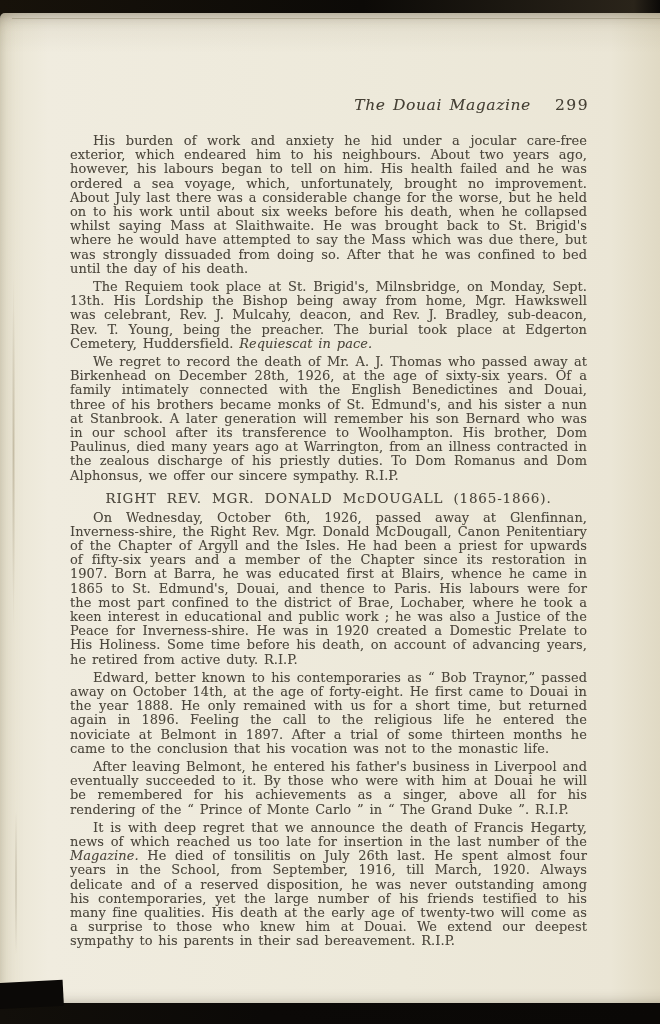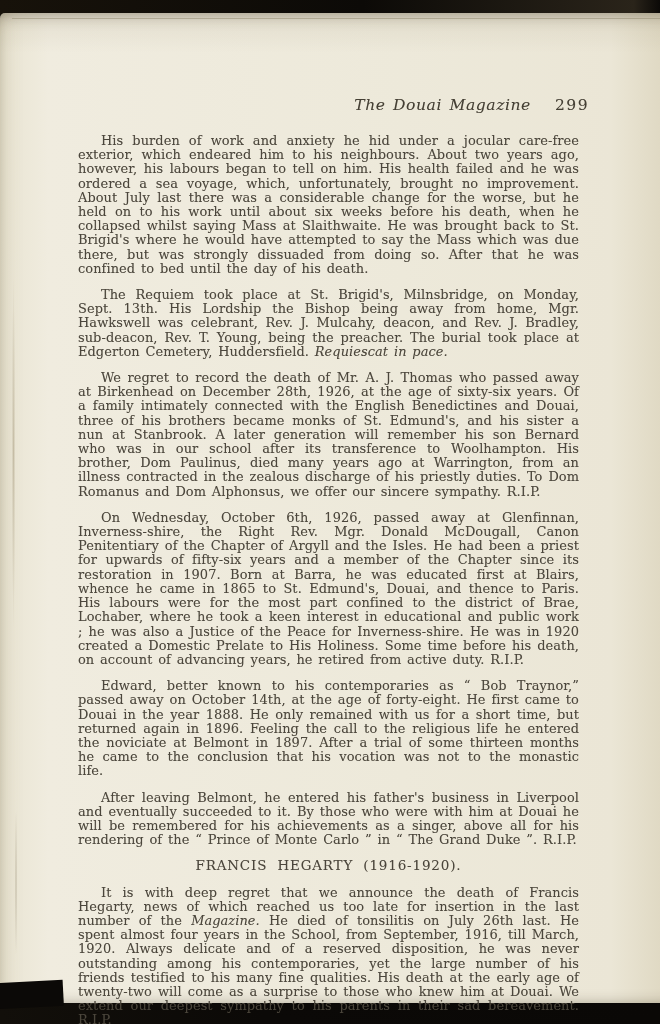--- a/index.html
+++ b/index.html
@@ -55,21 +55,21 @@
     color:#4b463c;font-size:12.9px;line-height:14.2px;
     text-align:justify;letter-spacing:0.1px;word-spacing:1.6px;
     text-shadow:0.2px 0.2px 0 rgba(75,68,55,0.28);
   }
   .running-header{
     text-align:right;font-size:15.5px;line-height:17px;
     margin:0 2px 20px 0;color:#443f34;word-spacing:2px;
   }
   .running-header .journal-title{font-style:italic;letter-spacing:0.6px;}
   .running-header .page-number{margin-left:17px;letter-spacing:1.5px;}
-  .content p{margin:12px;text-indent:23px;}
+  .content p{margin:4px;text-indent:23px;}
   .section-heading{
     display:block;font-size:13.4px;font-weight:normal;text-align:center;
     letter-spacing:0.9px;word-spacing:5px;margin:9px 0 4.5px;color:#4a453b;
   }
   i{}
 </style>
 </head>
 <body>
 
 <div class="scene">
@@ -86,23 +86,23 @@
         <span class="journal-title">The Douai Magazine</span>
         <span class="page-number">299</span>
       </div>
 
       <p>His burden of work and anxiety he hid under a jocular care-free exterior, which endeared him to his neighbours.  About two years ago, however, his labours began to tell on him.  His health failed and he was ordered a sea voyage, which, unfortunately, brought no improvement.  About July last there was a considerable change for the worse, but he held on to his work until about six weeks before his death, when he collapsed whilst saying Mass at Slaithwaite. He was brought back to St. Brigid's where he would have attempted to say the Mass which was due there, but was strongly dissuaded from doing so.  After that he was confined to bed until the day of his death.</p>
 
       <p><span>The Requiem took place at St. Brigid's, Milnsbridge, on Monday, Sept. 13th.  His Lordship the Bishop being away from home, Mgr. Hawkswell was celebrant, Rev. J. Mulcahy, deacon, and Rev. J. Bradley, sub-deacon, Rev. T. Young, being the preacher.  The burial took place at Edgerton Cemetery, Huddersfield.  </span><i>Requiescat in pace.</i></p>
 
       <p>We regret to record the death of Mr. A. J. Thomas who passed away at Birkenhead on December 28th, 1926, at the age of sixty-six years.  Of a family intimately connected with the English Benedictines and Douai, three of his brothers became monks of St. Edmund's, and his sister a nun at Stanbrook. A later generation will remember his son Bernard who was in our school after its transference to Woolhampton.  His brother, Dom Paulinus, died many years ago at Warrington, from an illness contracted in the zealous discharge of his priestly duties.  To Dom Romanus and Dom Alphonsus, we offer our sincere sympathy.  R.I.P.</p>
 
+      <span class="section-heading">RIGHT REV. MGR. DONALD McDOUGALL (1865-1866).</span>
       <p>On Wednesday, October 6th, 1926, passed away at Glenfinnan, Inverness-shire, the Right Rev. Mgr. Donald McDougall, Canon Penitentiary of the Chapter of Argyll and the Isles.  He had been a priest for upwards of fifty-six years and a member of the Chapter since its restoration in 1907.  Born at Barra, he was educated first at Blairs, whence he came in 1865 to St. Edmund's, Douai, and thence to Paris.  His labours were for the most part confined to the district of Brae, Lochaber, where he took a keen interest in educational and public work ; he was also a Justice of the Peace for Inverness-shire.  He was in 1920 created a Domestic Prelate to His Holiness.  Some time before his death, on account of advancing years, he retired from active duty.  R.I.P.</p>
 
       <p>Edward, better known to his contemporaries as “ Bob Traynor,” passed away on October 14th, at the age of forty-eight.  He first came to Douai in the year 1888.  He only remained with us for a short time, but returned again in 1896.  Feeling the call to the religious life he entered the noviciate at Belmont in 1897.  After a trial of some thirteen months he came to the conclusion that his vocation was not to the monastic life.</p>
       <p>After leaving Belmont, he entered his father's business in Liverpool and eventually succeeded to it.  By those who were with him at Douai he will be remembered for his achievements as a singer, above all for his rendering of the “ Prince of Monte Carlo ” in “ The Grand Duke ”.  R.I.P.</p>
 
-      <span class="section-heading">FRANCIS HEGARTY (1916-1920).</span>
       <p><span>It is with deep regret that we announce the death of Francis Hegarty, news of which reached us too late for insertion in the last number of the </span><i>Magazine.</i><span> He died of tonsilitis on July 26th last.  He spent almost four years in the School, from September, 1916, till March, 1920.  Always delicate and of a reserved disposition, he was never outstanding among his contemporaries, yet the large number of his friends testified to his many fine qualities.  His death at the early age of twenty-two will come as a surprise to those who knew him at Douai.  We extend our deepest sympathy to his parents in their sad bereavement.  R.I.P.</span></p>
 
     </div>
   </div>
 </div>
 
 </body></html>

